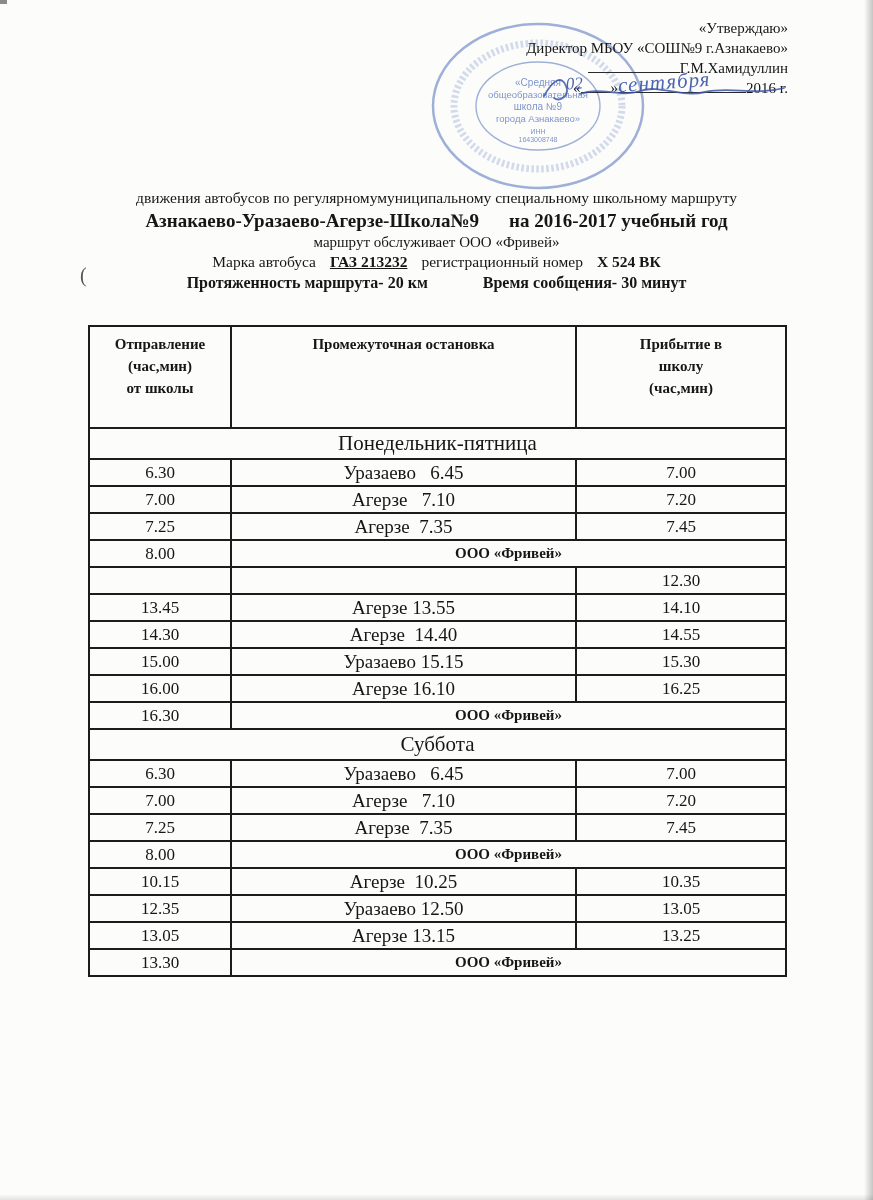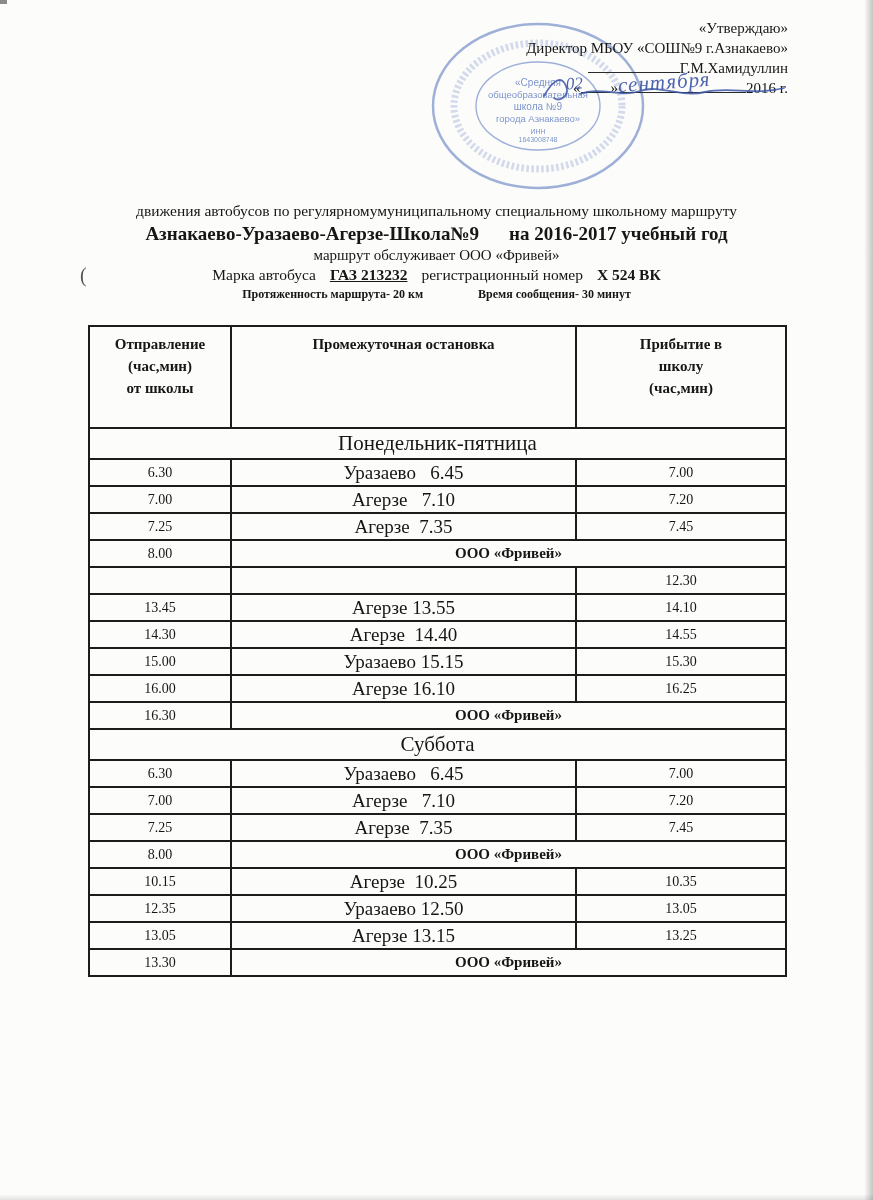--- a/index.html
+++ b/index.html
@@ -39,50 +39,50 @@
     font-family: "Liberation Serif", serif;
     opacity: 0.9;
   }
   .hand-day { left: 566px; top: 74px; font-size: 17px; }
   .hand-month { left: 618px; top: 70px; font-size: 21px; letter-spacing: 1px; }
   .sig-svg { position:absolute; left: 540px; top: 58px; z-index: 4; }
 
   
   .titleblock { position: absolute; left: 0; top: 186px; width: 873px; text-align: center; z-index: 2; }
   .t-heading { font-size: 17px; font-weight: bold; letter-spacing: 0.5px; }
-  .t-line2 { font-size: 15.5px; margin-top: 16px; }
+  .t-line2 { font-size: 15.5px; margin-top: 3px; }
   .t-line3 { font-size: 19px; font-weight: bold; margin-top: 3px; }
   .t-line3 .gap { display:inline-block; width: 30px; }
   .t-line4 { font-size: 15px; margin-top: 2px; }
   .t-line5 { font-size: 15.5px; margin-top: 2px; }
   .t-line5 .bus { font-weight: bold; text-decoration: underline; }
   .t-line5 .sp { display:inline-block; width: 14px; }
   .t-line5 .reg { font-weight: bold; }
-  .t-line6 { font-size: 12px; font-weight: bold; margin-top: 3px; }
+  .t-line6 { font-size: 16px; font-weight: bold; margin-top: 3px; }
   .t-line6 .gap { display:inline-block; width: 55px; }
 
   
   .artifact { position:absolute; left: 80px; top: 264px; font-size: 20px; color: #555; z-index:2; }
 
   
   table.schedule {
     position: absolute; left: 88px; top: 325px; width: 697px;
     border-collapse: collapse; table-layout: fixed; z-index: 2;
   }
   .schedule th, .schedule td { border: 2px solid #1c1c1c; }
   .schedule th {
     font-size: 15px; font-weight: bold; text-align: center;
     vertical-align: top; padding: 7px 4px 28px 4px;
     white-space: pre-line; line-height: 1.45;
   }
   .schedule td { height: 27px; vertical-align: middle; }
   .section-row td {
     font-size: 21px; font-weight: normal; text-align: center; padding: 2px 0;
   }
-  .time-cell { font-size: 14px; text-align: center; padding: 1px 4px; }
+  .time-cell { font-size: 17px; text-align: center; padding: 1px 4px; }
   .stop-cell { font-size: 19px; text-align: center; padding: 1px 4px; white-space: pre; }
   .span-cell { font-size: 15px; font-weight: bold; text-align: center; padding: 1px 4px; }
 </style>
 </head>
 <body>
 
 <div class="edge-right"></div>
 <div class="edge-bottom"></div>
 <div class="corner-tl"></div>
 

